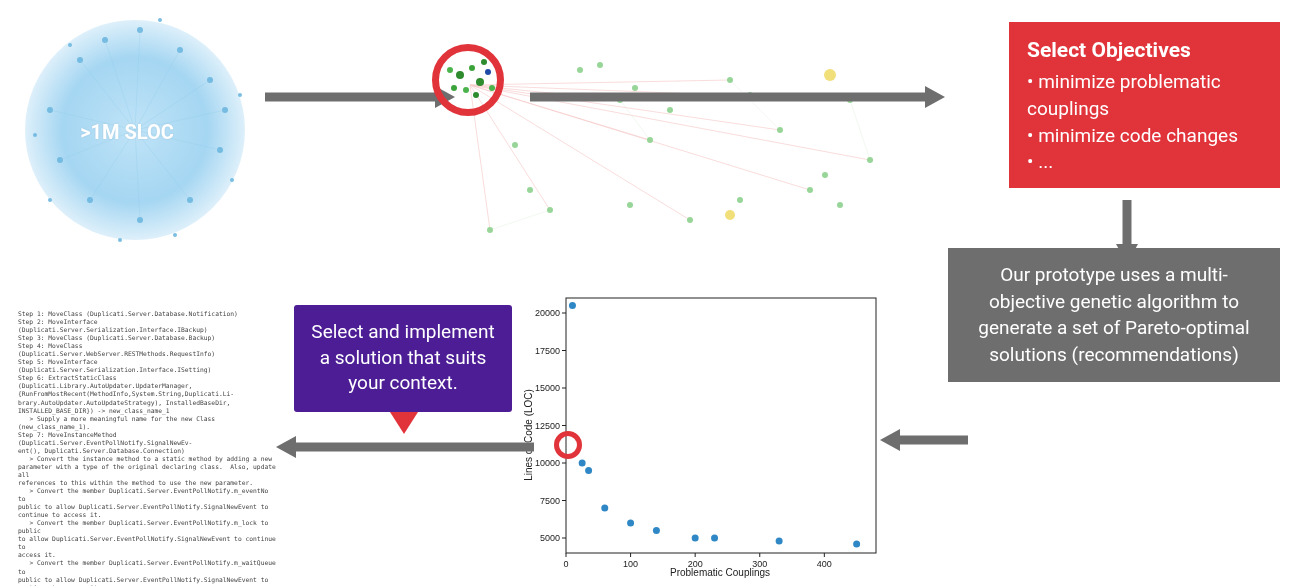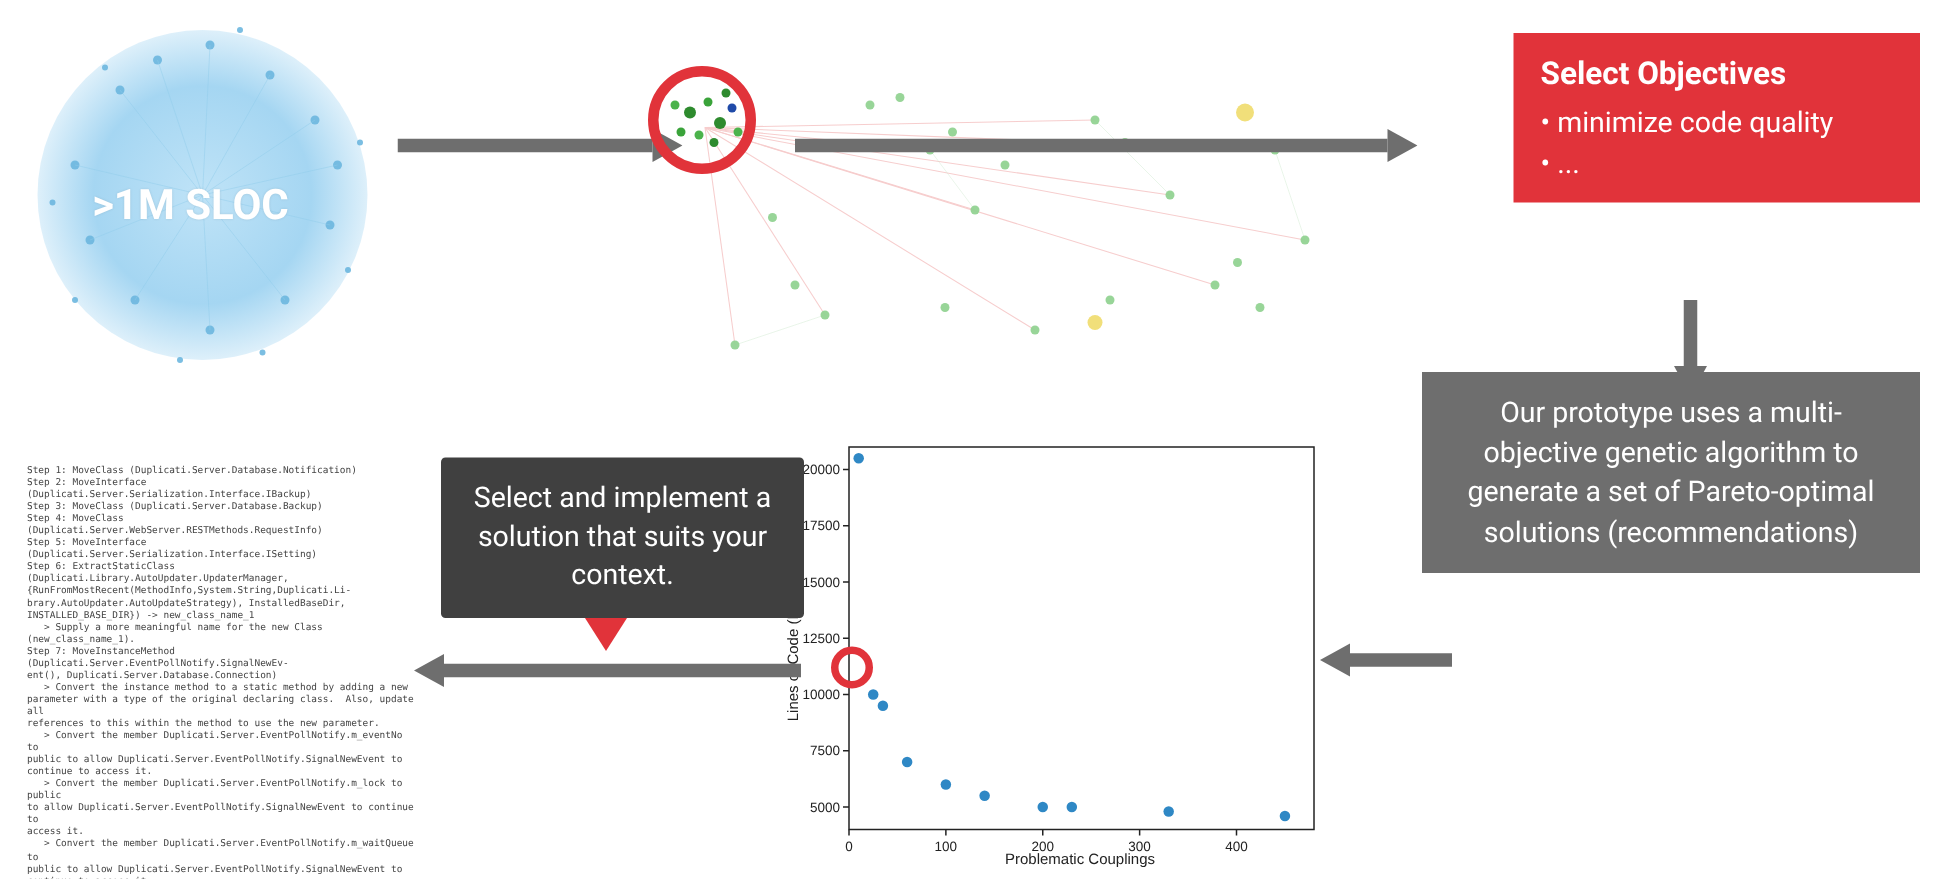--- a/index.html
+++ b/index.html
@@ -22,21 +22,21 @@
     left: 10px; top: 0;
     width: 260px; height: 260px;
   }
   .blob-graph svg { width: 260px; height: 260px; }
   .sloc-label {
     position: absolute;
     left: 25px; top: 120px;
     width: 180px;
     color: #fff;
     font-weight: 700;
-    font-size: 28px;
+    font-size: 20px;
     text-align: center;
     text-shadow: 0 0 2px rgba(0,0,0,.1);
     padding-left: 24px;
   }
   .arrow1 {
     position: absolute;
     left: 265px; top: 82px;
     width: 190px; height: 16px;
   }
   .arrow1 svg { width: 190px; height: 30px; }
@@ -110,22 +110,22 @@
     left: 554px; top: 431px;
     width: 28px; height: 28px;
     border: 5px solid #e1333a;
     border-radius: 50%;
   }
 
   
   .callout {
     position: absolute;
     left: 294px; top: 305px;
-    width: 242px;
-    background: #404040;
+    width: 218px;
+    background: #4c1d95;
     color: #fff;
     font-size: 19px;
     line-height: 1.35;
     text-align: center;
     padding: 14px 14px 16px 14px;
     border-radius: 3px;
   }
   .callout::after {
     content: "";
     position: absolute;
@@ -285,21 +285,22 @@
   <div class="arrow2">
     <svg viewBox="0 0 415 30">
         <line x1="0" y1="15" x2="395" y2="15" stroke="#6e6e6e" stroke-width="9"></line>
     <polygon points="395,4 415,15 395,26" fill="#6e6e6e"></polygon>
       </svg>
   </div>
 
   <div class="objectives-box">
     <div class="title">Select Objectives</div>
     <ul>
-      <li>minimize code quality</li>
+      <li>minimize problematic couplings</li>
+      <li>minimize code changes</li>
       <li>...</li>
     </ul>
   </div>
 </div>
 
 <div class="arrow3">
   <svg viewBox="0 0 30 64">
       <line x1="15" y1="0" x2="15" y2="44" stroke="#6e6e6e" stroke-width="9"></line>
   <polygon points="4,44 15,64 26,44" fill="#6e6e6e"></polygon>
     </svg>

